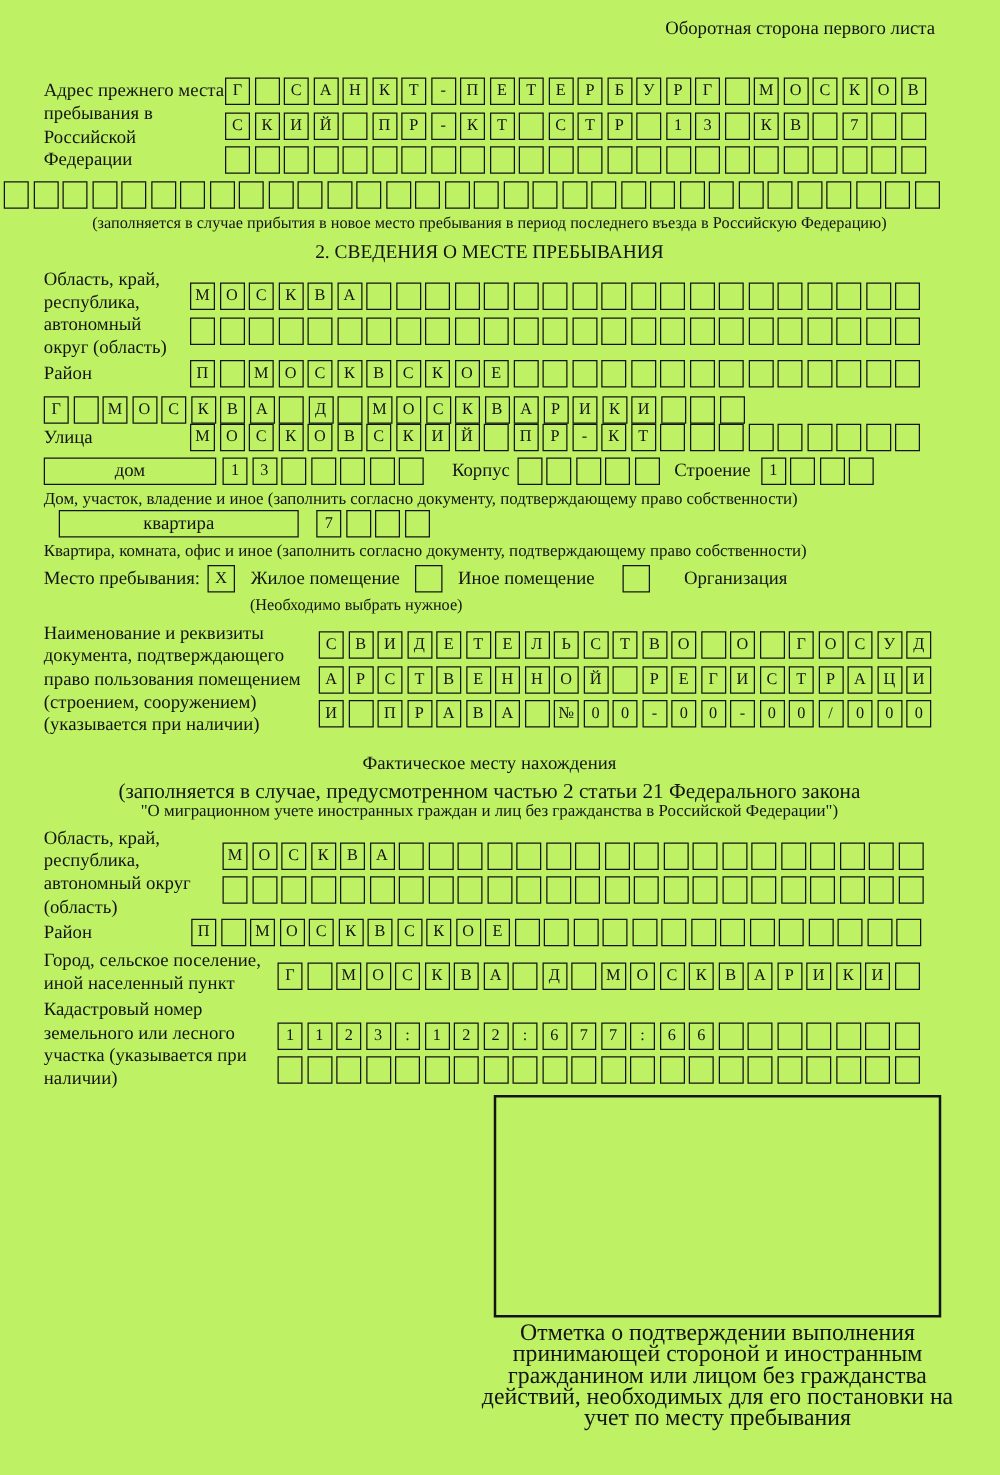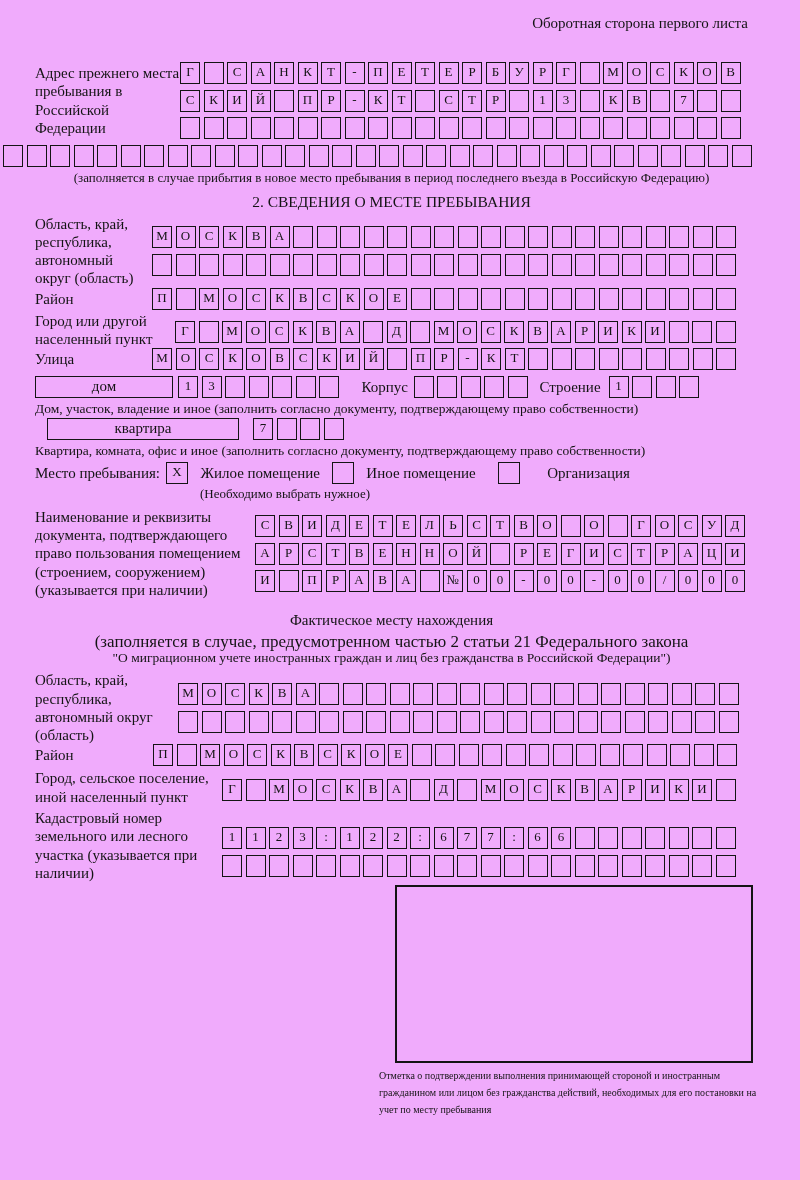--- a/index.html
+++ b/index.html
@@ -1,20 +1,20 @@
 <!DOCTYPE html>
 <html lang="ru"><head>
 <meta charset="utf-8">
 <style>
   html,body{margin:0;padding:0;background:#fff;}
   .page{
     position:relative;
     width:800px;height:1180px;
     margin:0 auto;
-    background:#f0abfc;
+    background:#bef264;
     color:#141414;
     font-family:"Liberation Serif","DejaVu Serif",serif;
     box-sizing:border-box;
     padding:14px 52px 0 35px;
     overflow:hidden;
   }
   .hdr-note{
     text-align:right;
     font-size:15px;
     line-height:18px;
@@ -66,21 +66,22 @@
   .inline-row{display:flex;align-items:center;}
   .stamp-box{
     box-sizing:border-box;
     width:358px;height:178px;
     border:2px solid #141414;
     margin-left:360px;
   }
   .stamp-caption{
     width:390px;
     margin-left:344px;
-    font-size:10px;
+    text-align:center;
+    font-size:19px;
     line-height:17px;
   }
 </style>
 </head>
 <body>
 
 <div class="page">
 
   <div class="hdr-note">Оборотная сторона первого листа</div>
 
@@ -290,21 +291,20 @@
         <span class="cell"></span>
         <span class="cell"></span>
         <span class="cell"></span>
         <span class="cell"></span>
         <span class="cell"></span>
         <span class="cell"></span>
       </div>
   </div>
 
   <div class="field" style="margin-top:2px;">
-    <div class="flabel" style="width:140px;">Город или другой населенный пункт</div>
     <div class="boxrow" style="margin-top:5px;">
         <span class="cell">Г</span>
         <span class="cell"></span>
         <span class="cell">М</span>
         <span class="cell">О</span>
         <span class="cell">С</span>
         <span class="cell">К</span>
         <span class="cell">В</span>
         <span class="cell">А</span>
         <span class="cell"></span>

